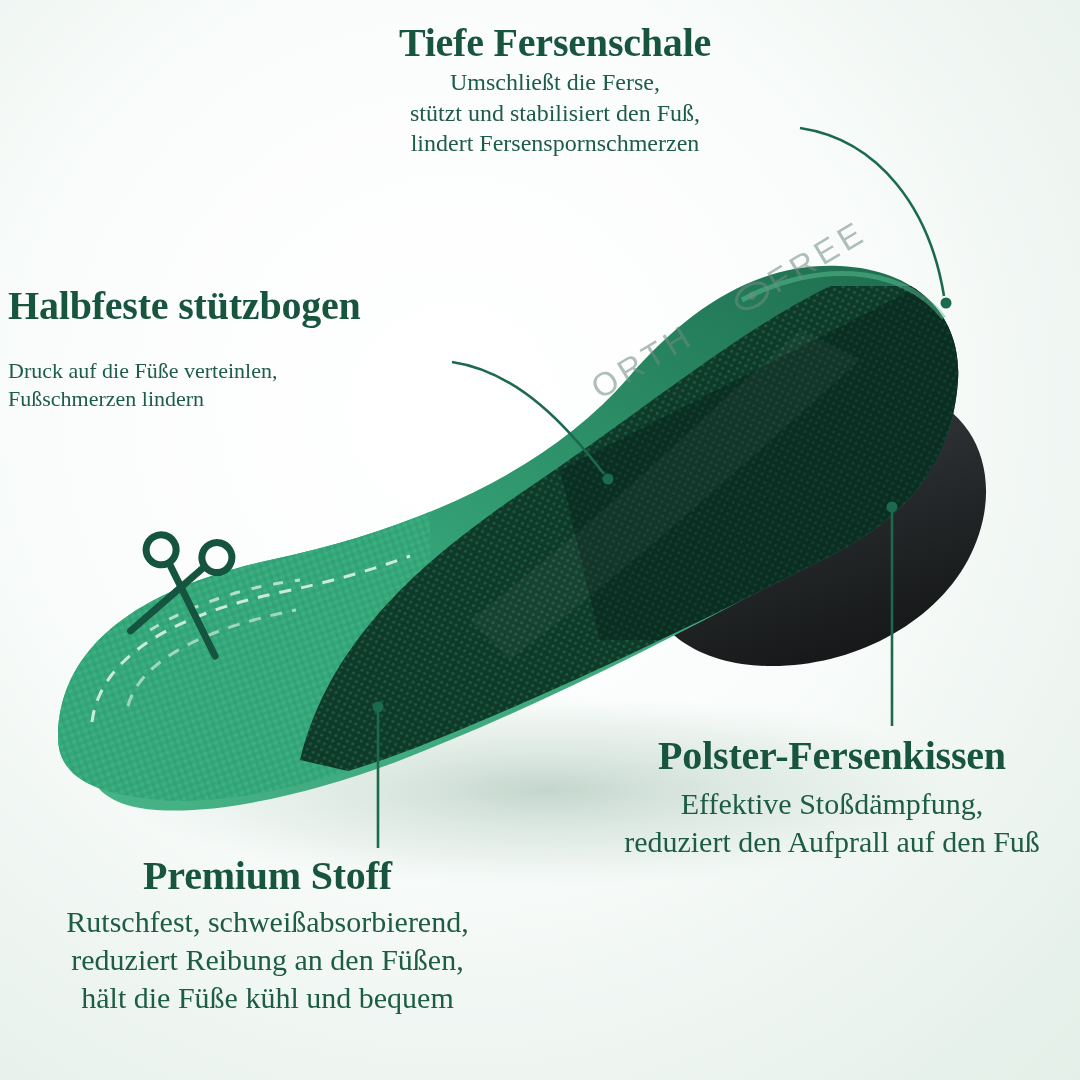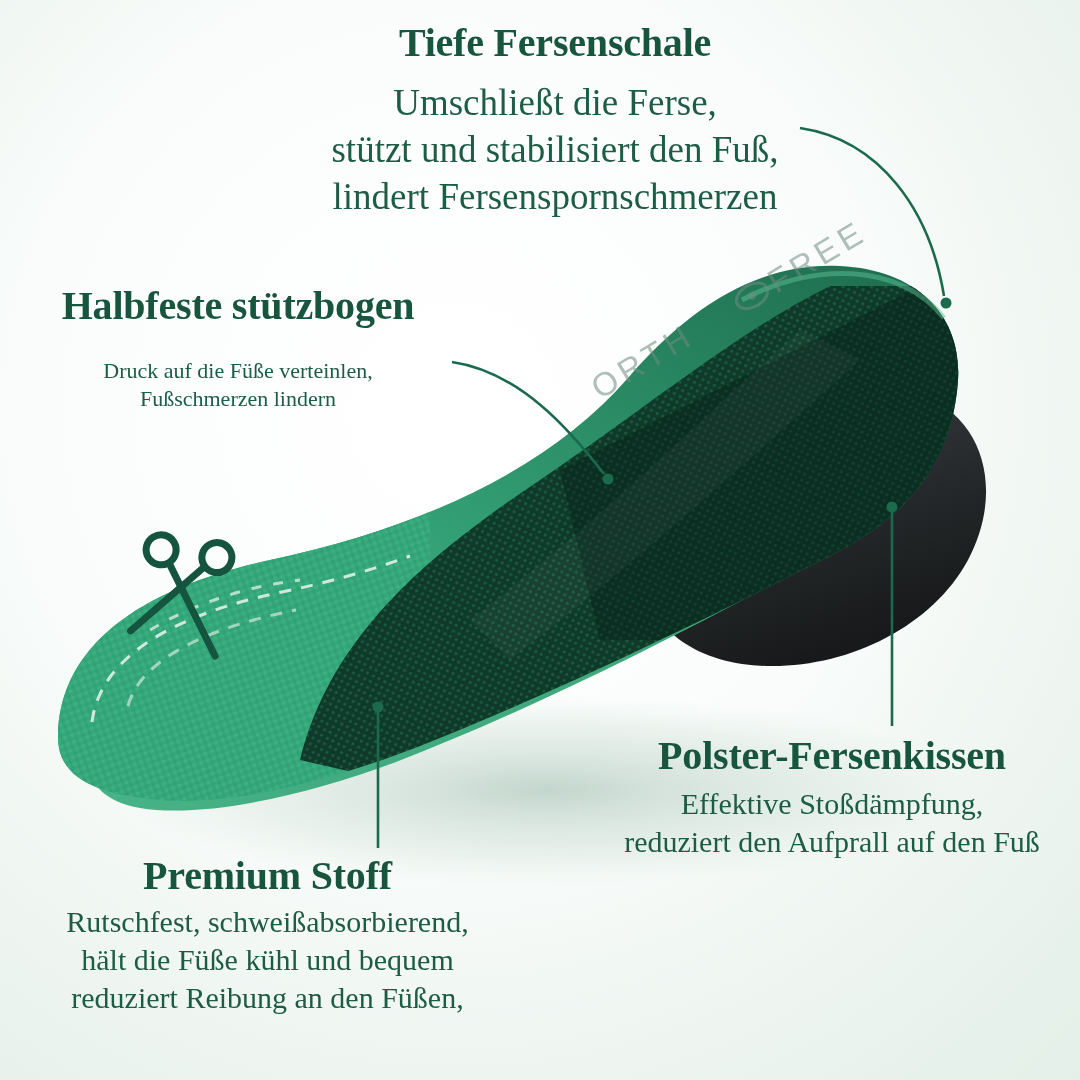--- a/index.html
+++ b/index.html
@@ -37,27 +37,26 @@
     color: #1d5c45;
   }
 
   .c-heel {
     top: 22px;
     left: 320px;
     width: 470px;
     text-align: center;
   }
   .c-heel .title { font-size: 40px; }
-  .c-heel .desc { font-size: 37px; margin-top: 16px; }
+  .c-heel .desc { font-size: 24px; margin-top: 3px; }
 
   .c-arch {
     top: 285px;
     left: 8px;
     width: 460px;
-    text-align: center;
   }
   .c-arch .title { font-size: 40px; }
   .c-arch .desc { font-size: 22px; margin-top: 30px; }
 
   .c-cushion {
     top: 735px;
     left: 577px;
     width: 510px;
     text-align: center;
   }
@@ -247,18 +246,18 @@
     <div class="desc">
       <div>Effektive Stoßdämpfung,</div>
       <div>reduziert den Aufprall auf den Fuß</div>
     </div>
   </div>
 
   <div class="callout c-fabric">
     <div class="title">Premium Stoff</div>
     <div class="desc">
       <div>Rutschfest, schweißabsorbierend,</div>
+      <div>reduziert Reibung an den Füßen,</div>
       <div>hält die Füße kühl und bequem</div>
-      <div>reduziert Reibung an den Füßen,</div>
     </div>
   </div>
 
 </div>
 
 </body></html>

